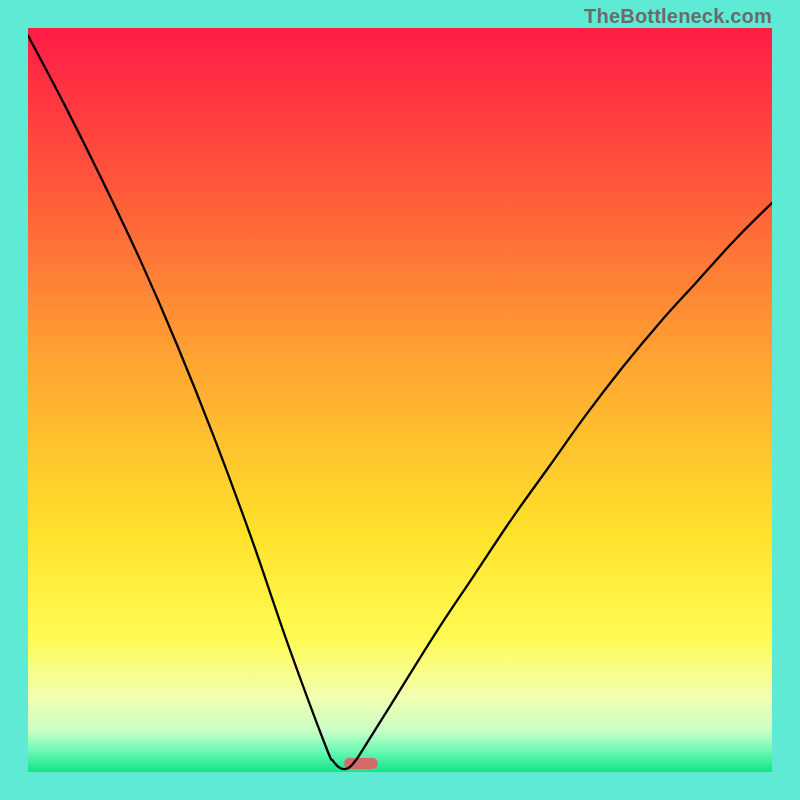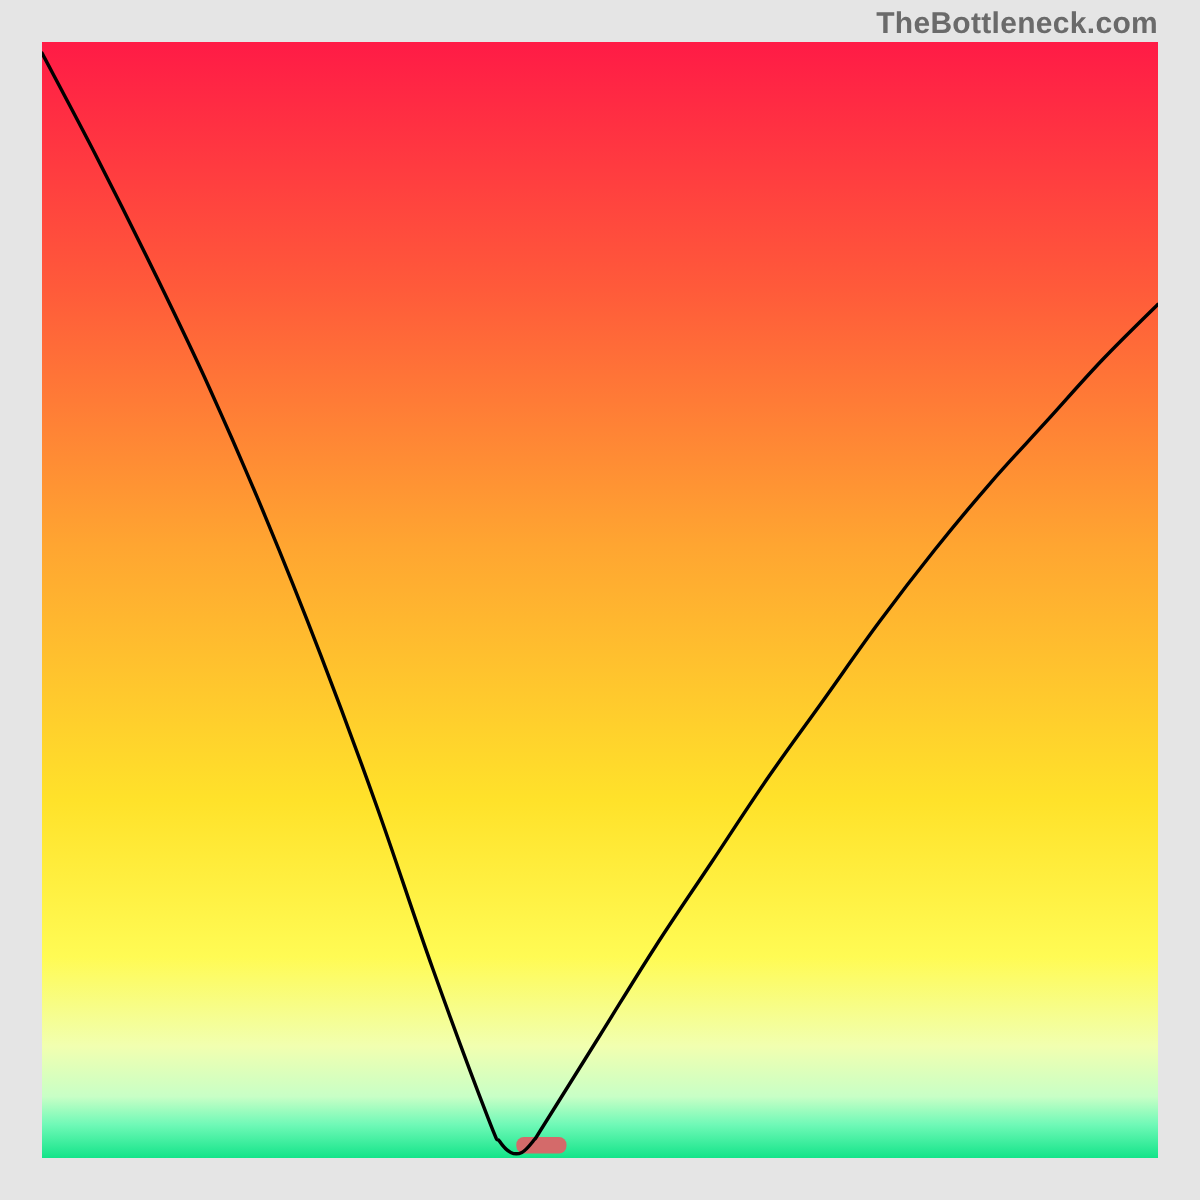--- a/index.html
+++ b/index.html
@@ -10,21 +10,21 @@
     overflow: hidden;
     background: #000;
     font-family: Arial, Helvetica, sans-serif;
   }
   .frame {
     position: absolute;
     left: 0;
     top: 0;
     width: 800px;
     height: 800px;
-    background: #e5e5e5;
+    background: #5eead4;
   }
   .plot {
     position: absolute;
     left: 28px;
     top: 28px;
     width: 744px;
     height: 744px;
     overflow: hidden;
   }
   .plot svg {

